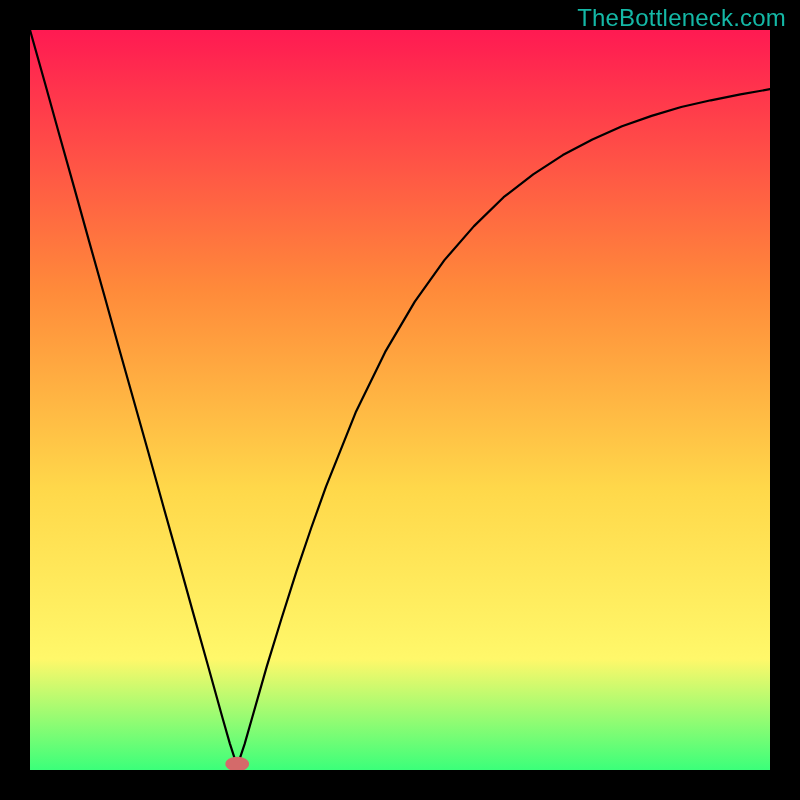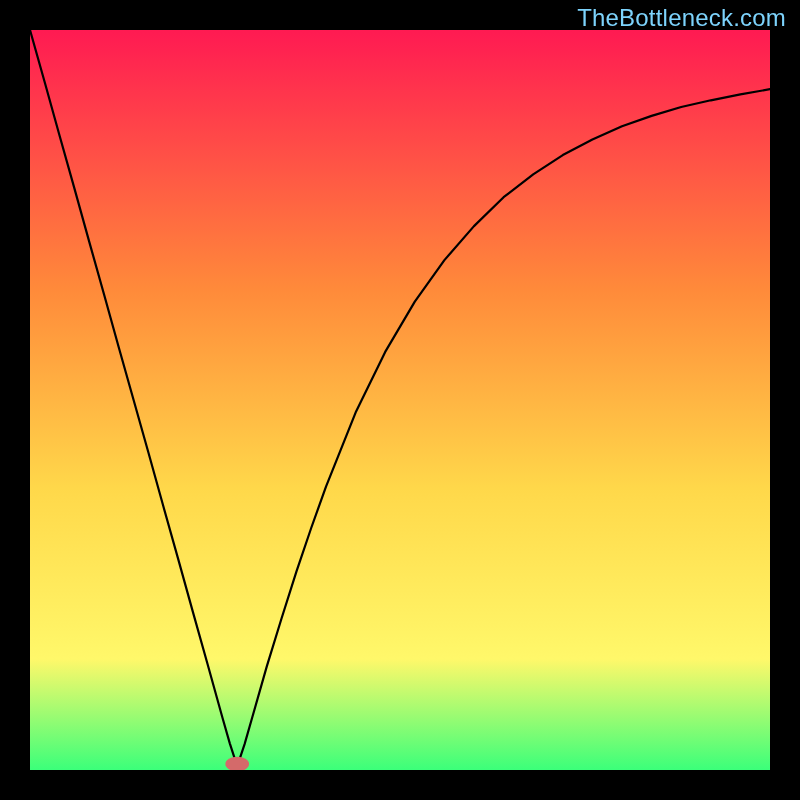--- a/index.html
+++ b/index.html
@@ -14,21 +14,21 @@
   .frame {
     position: relative;
     width: 800px;
     height: 800px;
     background: #000;
   }
   .watermark {
     position: absolute;
     top: 4px;
     right: 14px;
-    color: #7dd3fc;
+    color: #14b8a6;
     font-size: 24px;
     font-weight: 400;
     letter-spacing: 0.2px;
     z-index: 10;
   }
   svg.plot {
     position: absolute;
     left: 30px;
     top: 30px;
     width: 740px;

